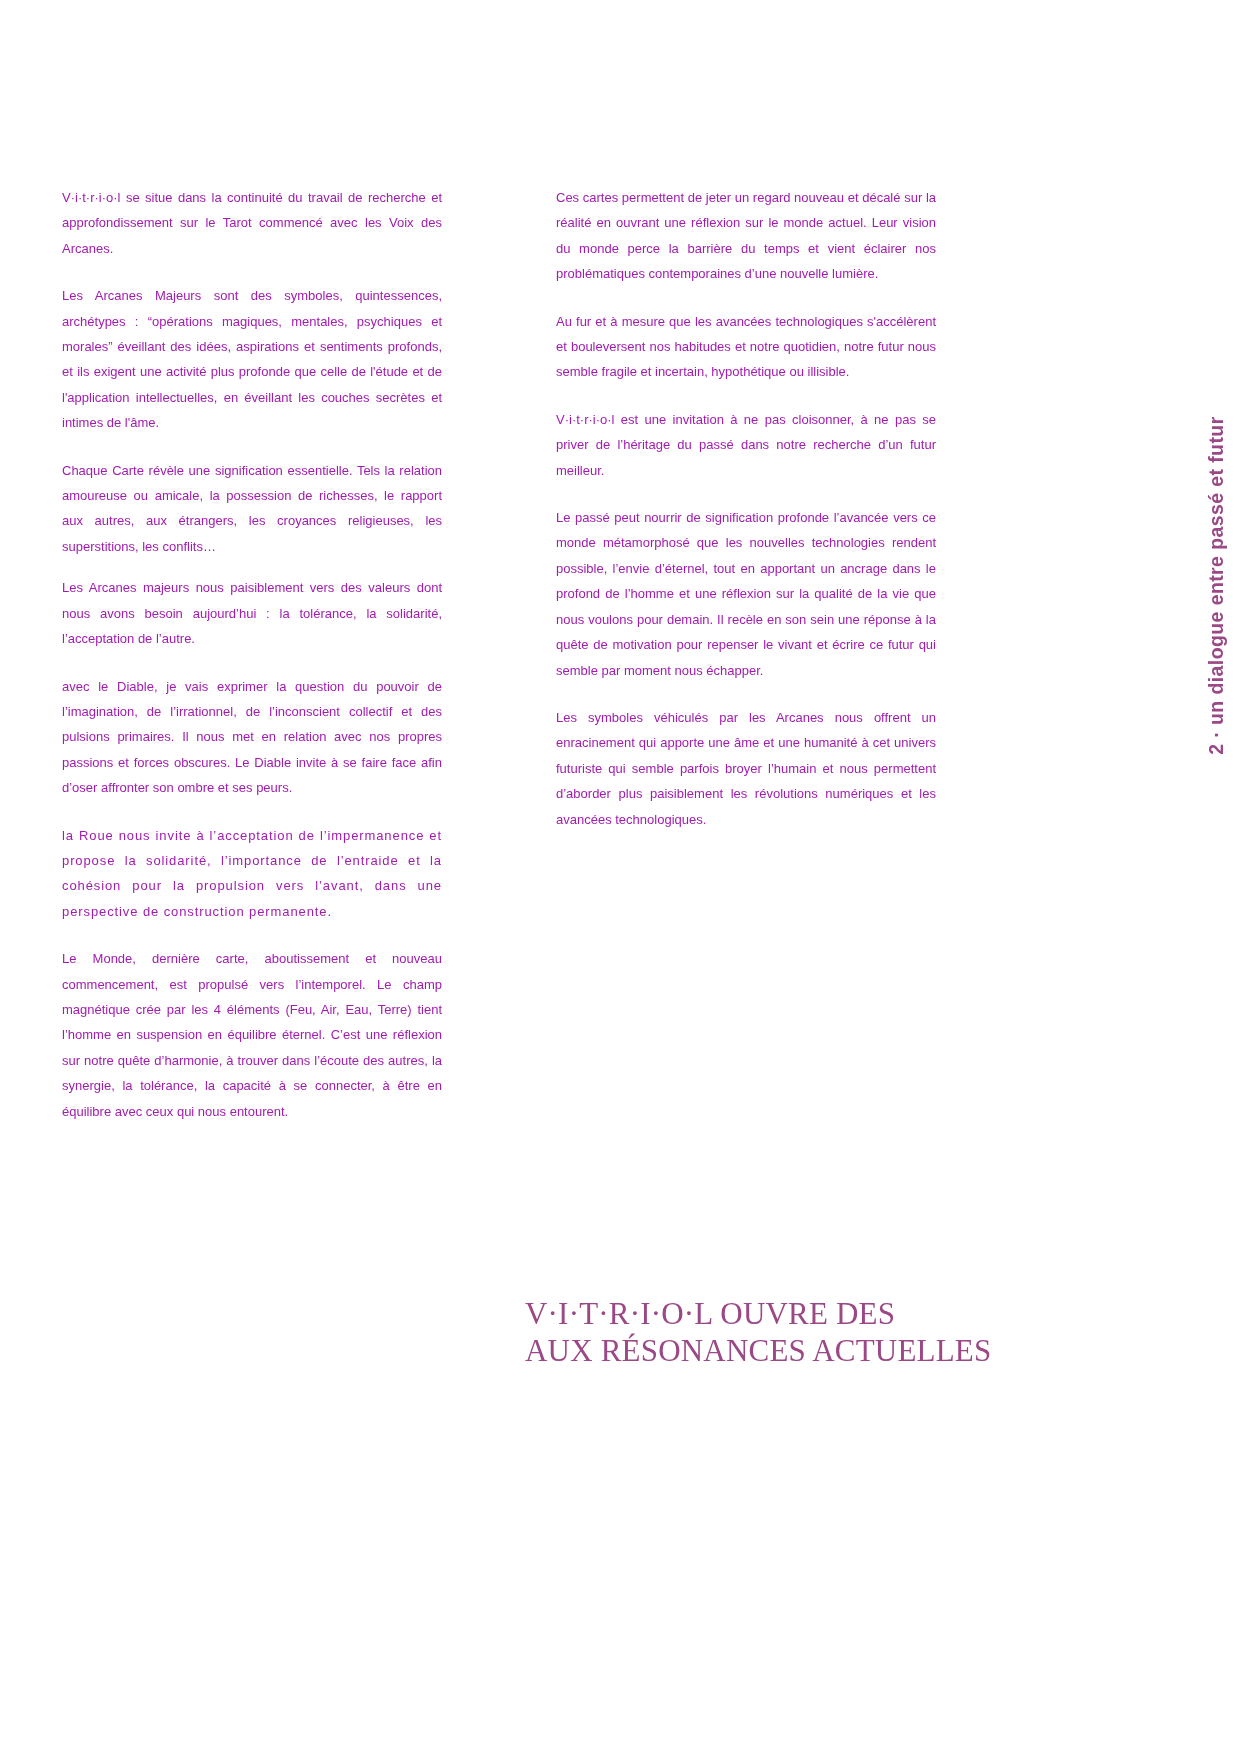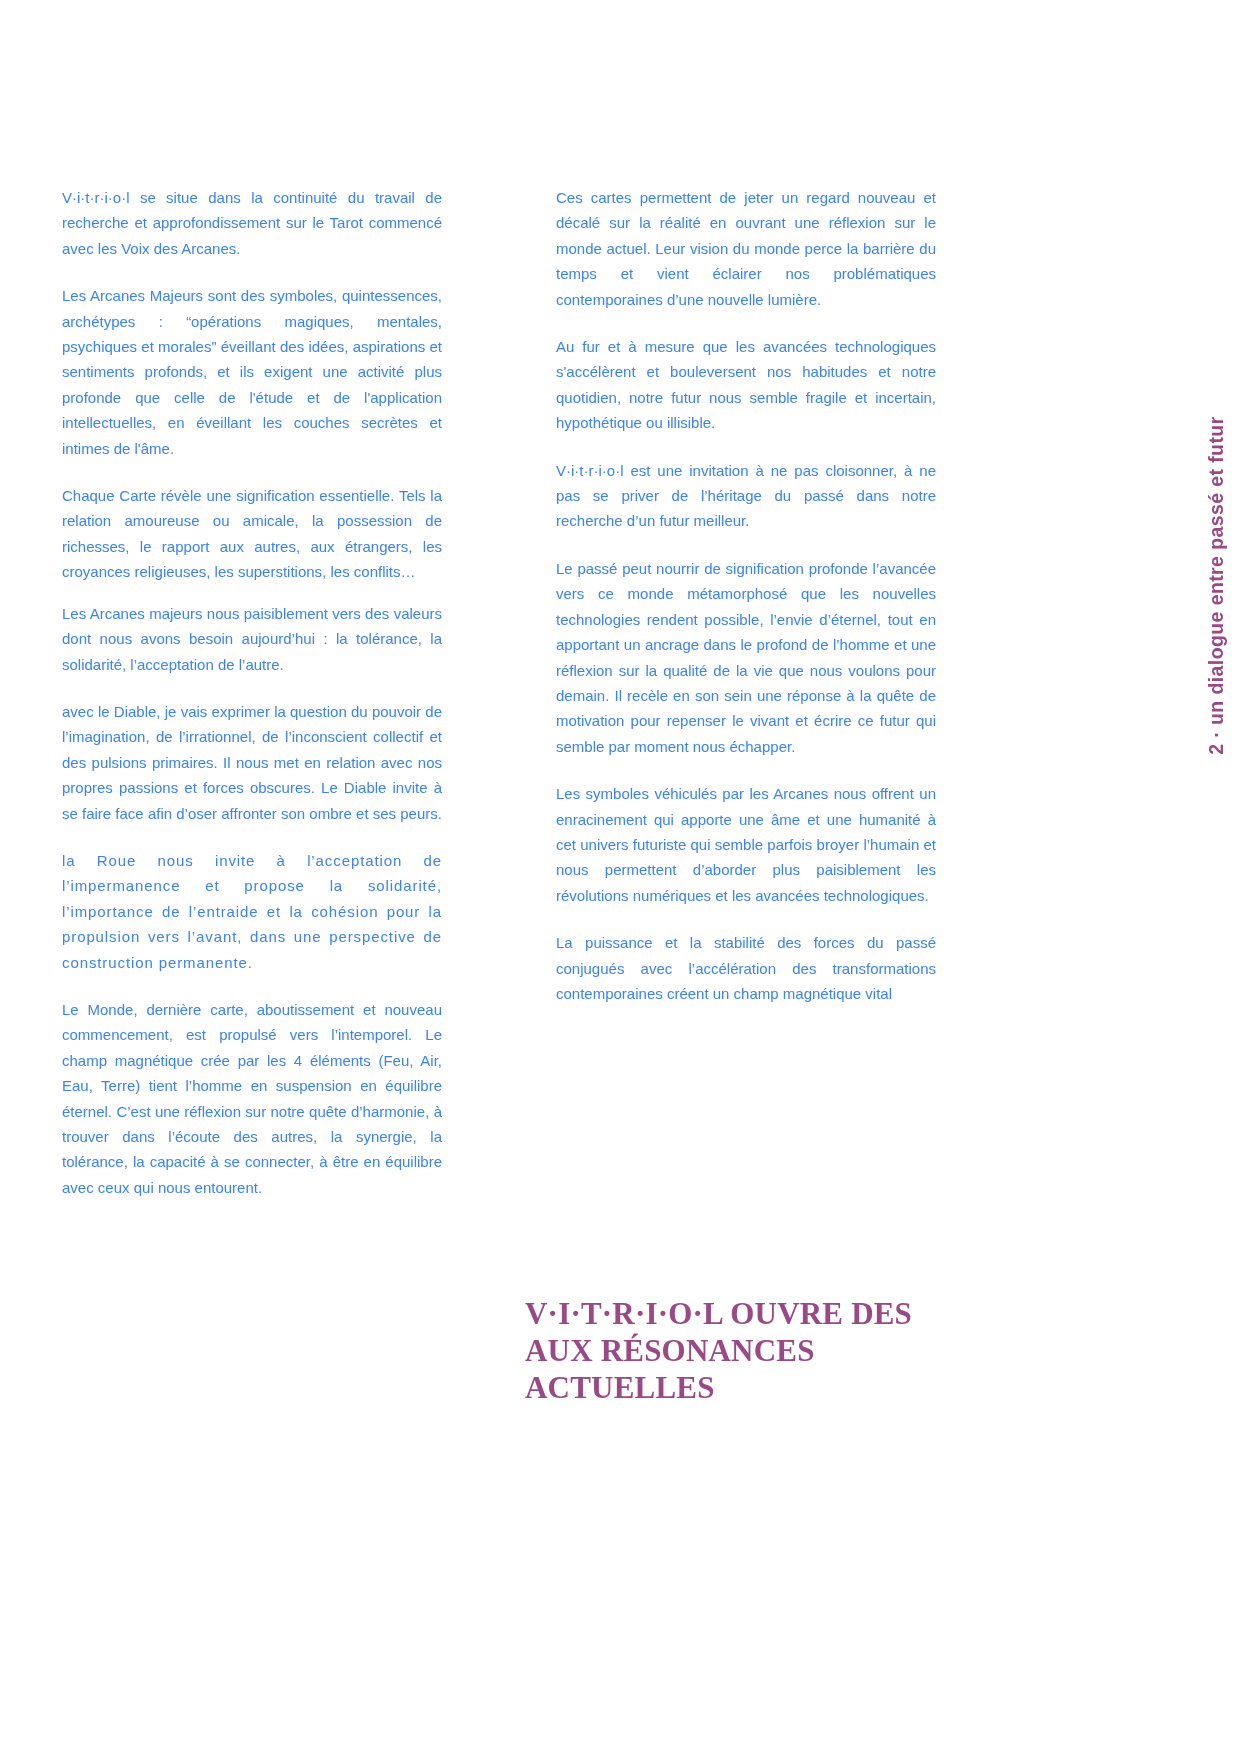--- a/index.html
+++ b/index.html
@@ -19,25 +19,25 @@
   .page {
     position: absolute;
     inset: 0;
   }
 
   
   .col {
     position: absolute;
     top: 185px;
     width: 380px;
-    font-size: 15px;
+    font-size: 13px;
     line-height: 25.4px;
     text-align: justify;
     text-justify: inter-word;
-    color: #3b82f6;
+    color: #a21caf;
     hyphens: manual;
   }
   .col-left  { left: 62px; }
   .col-right { left: 556px; }
 
   .col p {
     margin: 0 0 22px 0;
   }
   .col p.tight {
     margin-bottom: 16px;
@@ -94,21 +94,20 @@
     <p class="track-1">la Roue nous invite à l’acceptation de l’impermanence et propose la solidarité, l’importance de l’entraide et la cohésion pour la propulsion vers l’avant, dans une perspective de construction permanente.</p>
     <p>Le Monde, dernière carte, aboutissement et nouveau commencement, est propulsé vers l’intemporel. Le champ magnétique crée par les 4 éléments (Feu, Air, Eau, Terre) tient l’homme en suspension en équilibre éternel. C’est une réflexion sur notre quête d’harmonie, à trouver dans l’écoute des autres, la synergie, la tolérance, la capacité à se connecter, à être en équilibre avec ceux qui nous entourent.</p>
   </div>
 
   <div class="col col-right">
     <p>Ces cartes permettent de jeter un regard nouveau et décalé sur la réalité en ouvrant une réflexion sur le monde actuel. Leur vision du monde perce la barrière du temps et vient éclairer nos problématiques contemporaines d’une nouvelle lumière.</p>
     <p>Au fur et à mesure que les avancées technologiques s'accélèrent et bouleversent nos habitudes et notre quotidien, notre futur nous semble fragile et incertain, hypothétique ou illisible.</p>
     <p>V·i·t·r·i·o·l est une invitation à ne pas cloisonner, à ne pas se priver de l’héritage du passé dans notre recherche d’un futur meilleur.</p>
     <p>Le passé peut nourrir de signification profonde l’avancée vers ce monde métamorphosé que les nouvelles technologies rendent possible, l’envie d’éternel, tout en apportant un ancrage dans le profond de l’homme et une réflexion sur la qualité de la vie que nous voulons pour demain. Il recèle en son sein une réponse à la quête de motivation pour repenser le vivant et écrire ce futur qui semble par moment nous échapper.</p>
     <p>Les symboles véhiculés par les Arcanes nous offrent un enracinement qui apporte une âme et une humanité à cet univers futuriste qui semble parfois broyer l’humain et nous permettent d’aborder plus paisiblement les révolutions numériques et les avancées technologiques.</p>
-    <p>La puissance et la stabilité des forces du passé conjugués avec l’accélération des transformations contemporaines créent un champ magnétique vital</p>
   </div>
 
-  <div class="headline" style="color: rgb(155, 72, 134); font-weight: bold;">
+  <div class="headline" style="color: rgb(155, 72, 134);">
     <div>V·I·T·R·I·O·L OUVRE DES</div>
     <div>AUX RÉSONANCES ACTUELLES</div>
   </div>
 
 </div>
 
 </body></html>

